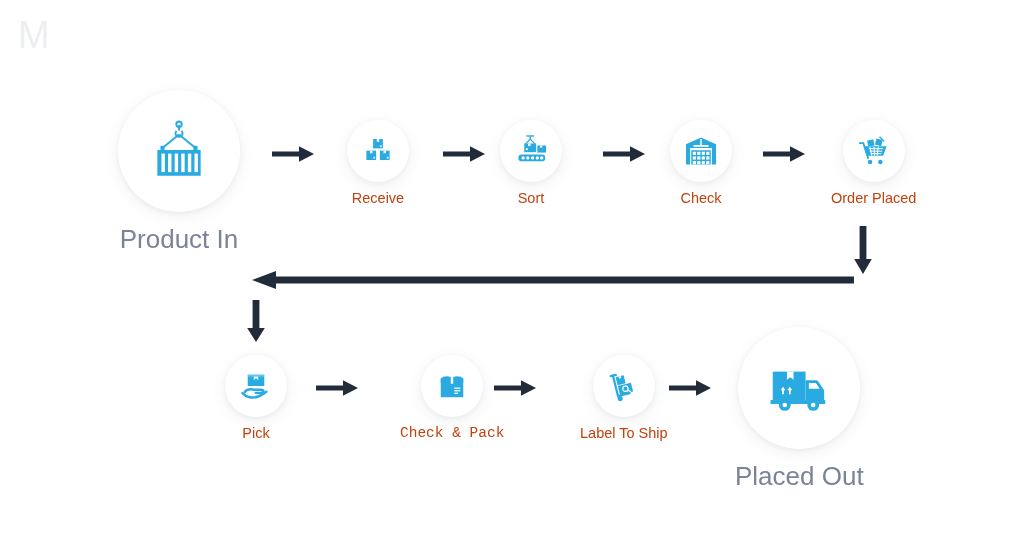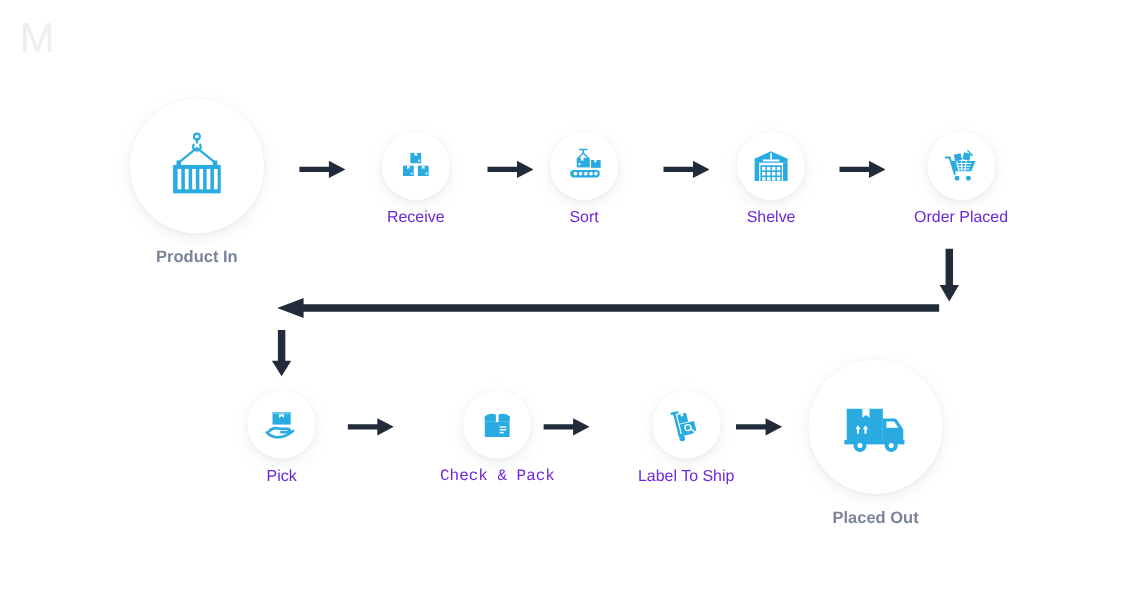--- a/index.html
+++ b/index.html
@@ -49,28 +49,28 @@
   .circle.small { width: 62px;  height: 62px;  }
   .circle svg { display: block; }
 
   .label {
     margin-top: 10px;
     text-align: center;
     white-space: nowrap;
     line-height: 1;
   }
   .label.big {
-    font-size: 15px;
+    font-size: 26px;
     color: #7a8499;
-    font-weight: 700;
+    font-weight: 400;
     margin-top: 14px;
   }
   .label.small {
     font-size: 14.5px;
-    color: #6d28d9;
+    color: #c2410c;
     font-weight: 400;
     margin-top: 9px;
   }
 
   
   .arrow-right {
     position: absolute;
     height: 26px;
     display: flex;
     align-items: center;
@@ -196,21 +196,21 @@
           <rect x="19" y="37.4" width="4.2" height="4.2"></rect>
           <rect x="25" y="37.4" width="4.2" height="4.2"></rect>
           <rect x="31" y="37.4" width="4.2" height="4.2"></rect>
         </g>
 
         <rect x="14" y="16" width="20" height="2.4" fill="#ffffff"></rect>
         <rect x="23" y="8" width="2" height="8" fill="#ffffff"></rect>
       </svg>
     </span>
   </div>
-  <div class="label small">Shelve</div>
+  <div class="label small">Check</div>
 </div>
 
 <div class="node" style="left:831px; top:120px;justify-content:space-between;">
   <div class="circle small">
     <span>
       <svg width="38" height="38" viewBox="0 0 48 48">
 
         <g fill="#29ABE2">
           <rect x="16" y="10" width="8" height="8" transform="rotate(-12 20 14)"></rect>
           <rect x="26" y="9" width="8" height="8" transform="rotate(14 30 13)"></rect>

